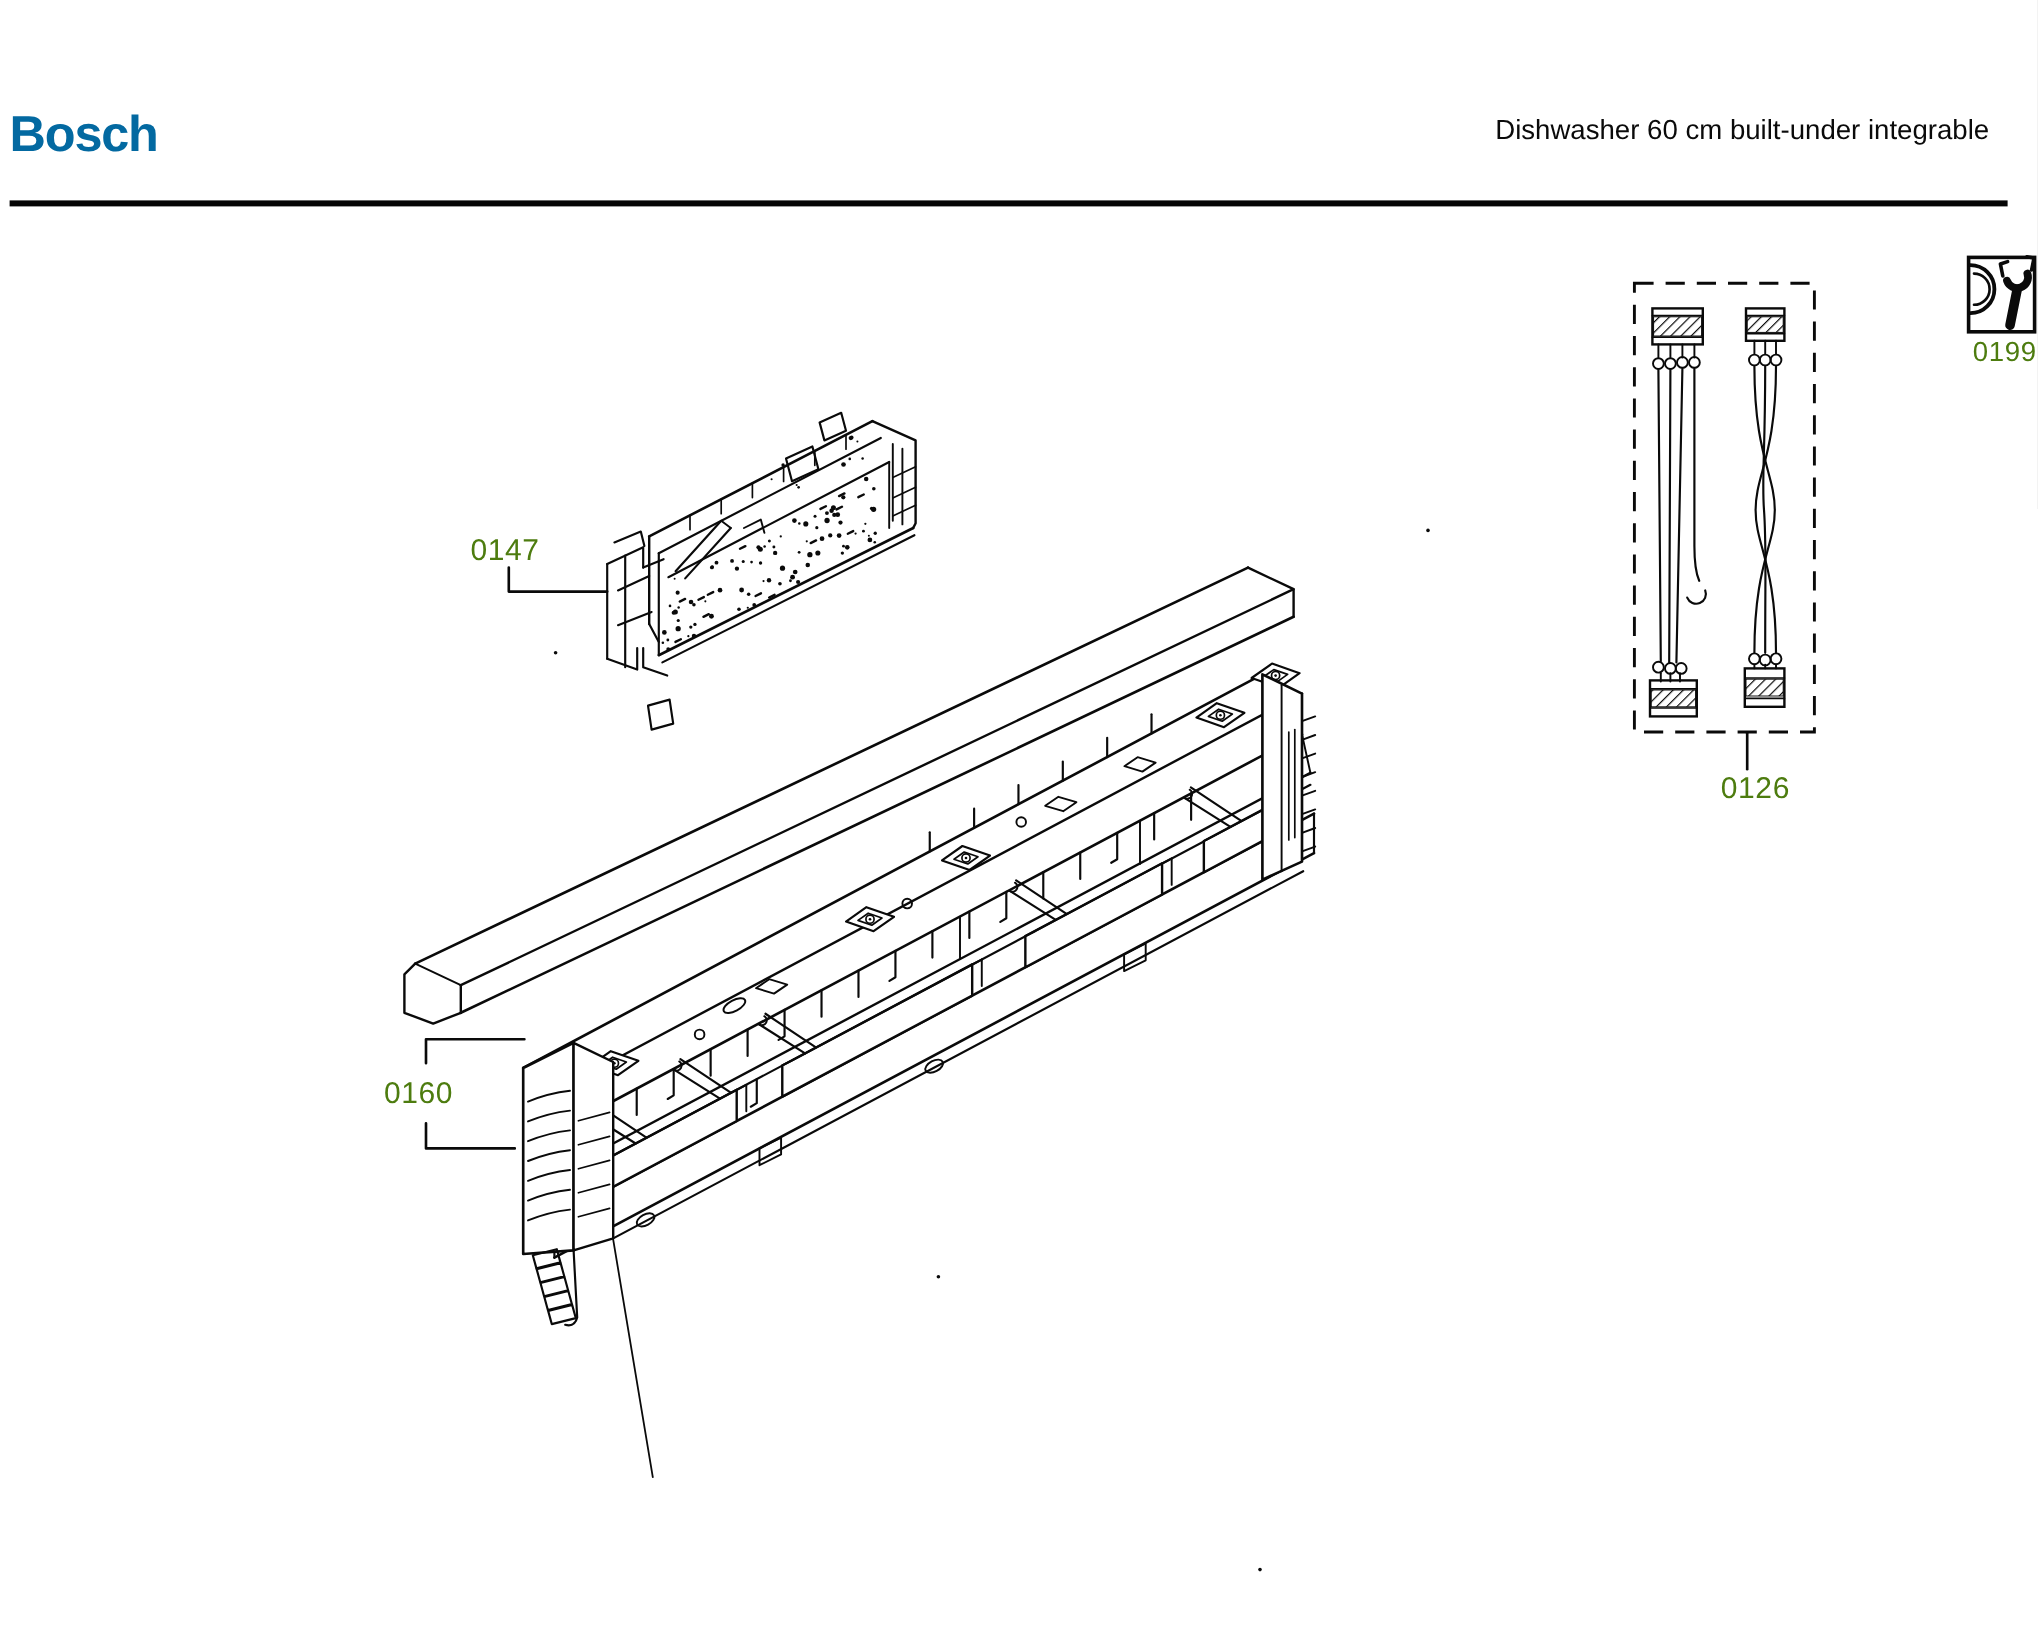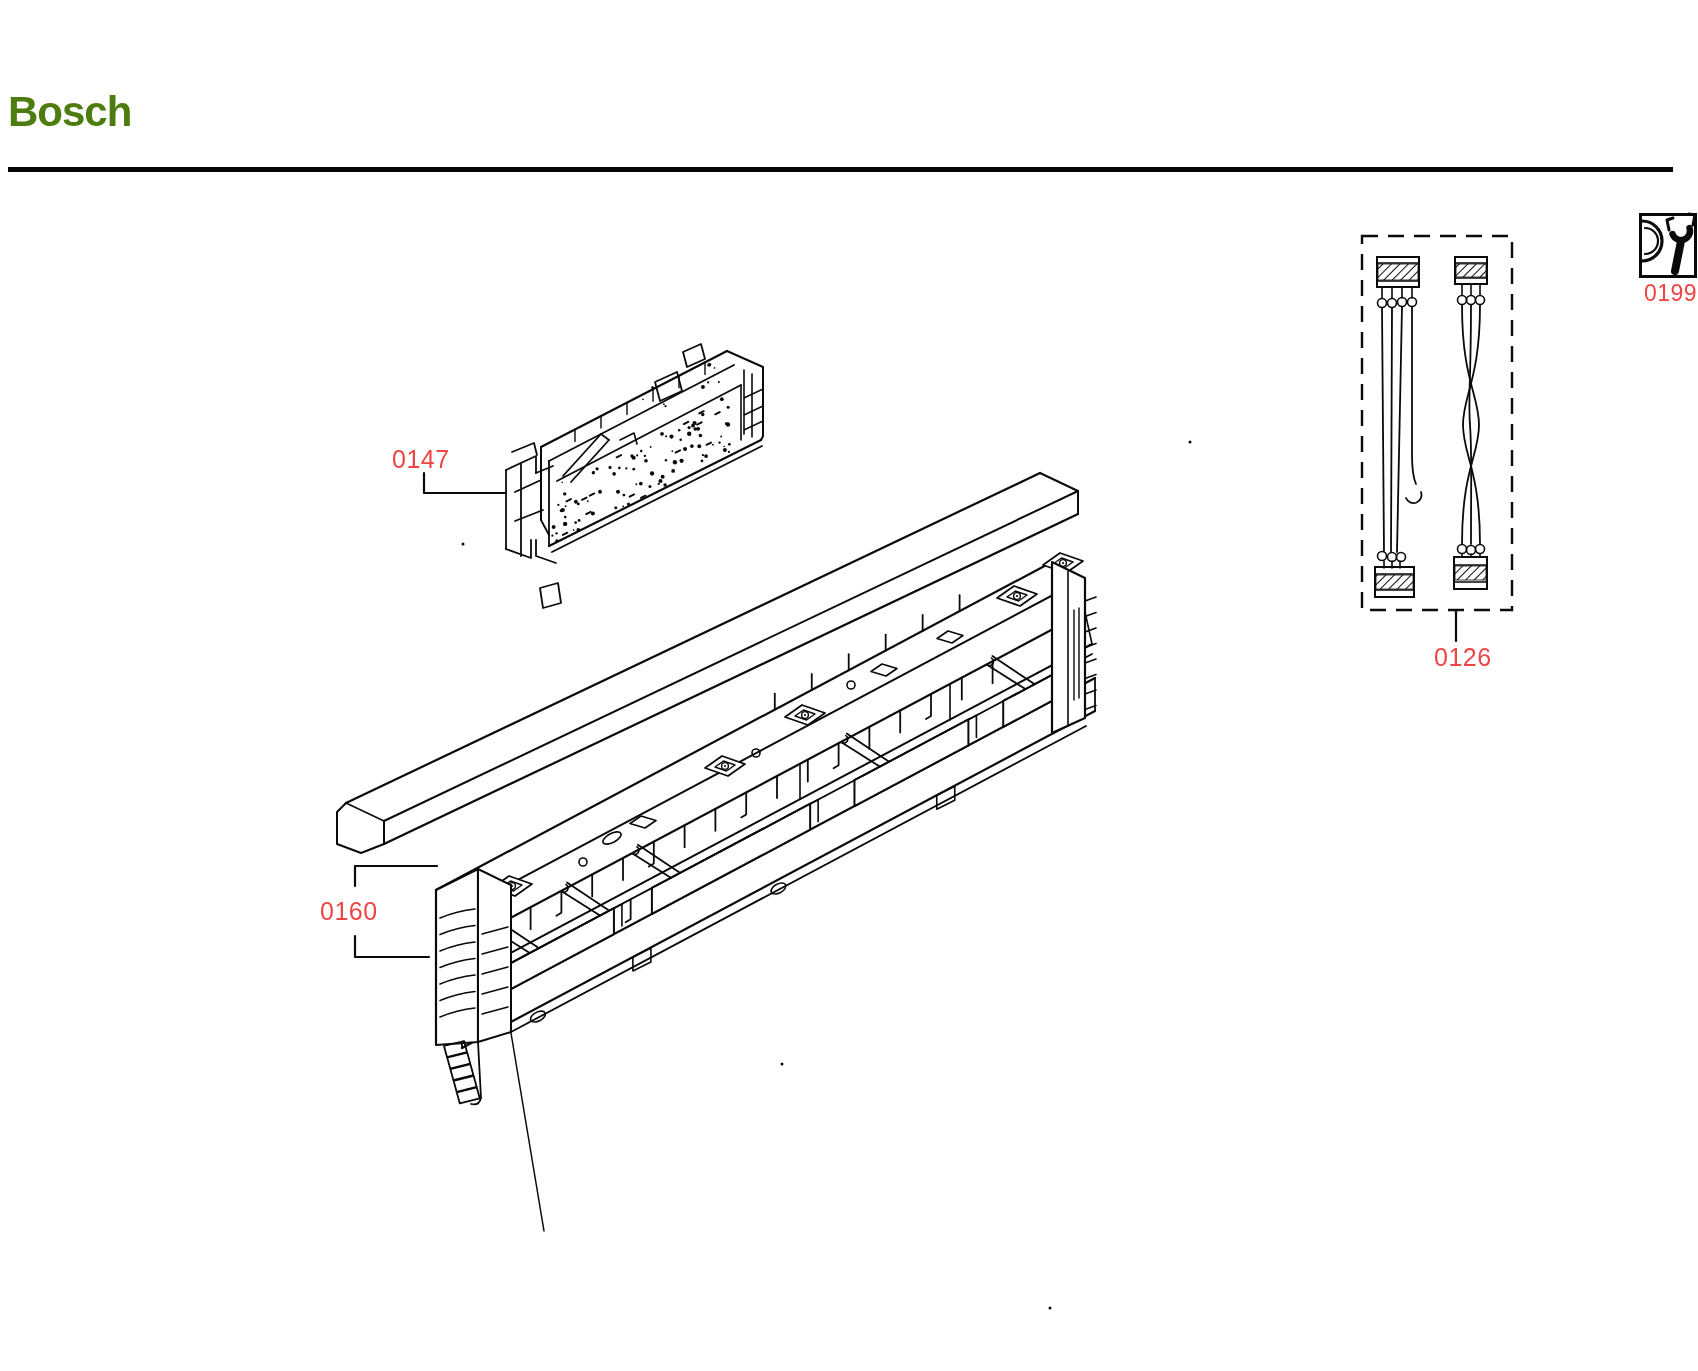--- a/index.html
+++ b/index.html
@@ -7,46 +7,47 @@
     position:relative;
     width:1698px;height:1371px;
     background:#ffffff;
     font-family:"Liberation Sans", sans-serif;
     color:#000;
     overflow:hidden;
   }
   .brand{
     position:absolute;left:8px;top:88px;
     font-size:42px;font-weight:700;letter-spacing:-1px;
-    color:#4d7c0f;
+    color:#0369a1;
   }
   .doc-title{
     position:absolute;left:1246px;top:90px;
     font-size:23px;line-height:36px;color:#0a0a0a;
   }
   .header-rule{
     position:absolute;left:8px;top:167px;
     width:1665px;height:5px;background:#050505;
   }
   .plabel{
     position:absolute;
-    font-size:25px;color:#ef4444;line-height:1.2;
+    font-size:25px;color:#4d7c0f;line-height:1.2;
     letter-spacing:0.5px;
     white-space:nowrap;
   }
   #diagram{position:absolute;left:0;top:0;}
 </style>
 </head>
 <body>
 
 <div class="page">
 
   <div class="brand">Bosch</div>
 
   <div class="doc-title">
+    <div>Dishwasher 60 cm built-under integrable</div>
   </div>
 
   <div class="header-rule"></div>
 
   <svg id="diagram" width="1698" height="1371" viewBox="0 0 1698 1371">
     <defs>
       <pattern id="hatch" width="6" height="6" patternUnits="userSpaceOnUse" patternTransform="rotate(45)">
         <line x1="0" y1="0" x2="0" y2="6" stroke="#0a0a0a" stroke-width="2"></line>
       </pattern>
     </defs>

